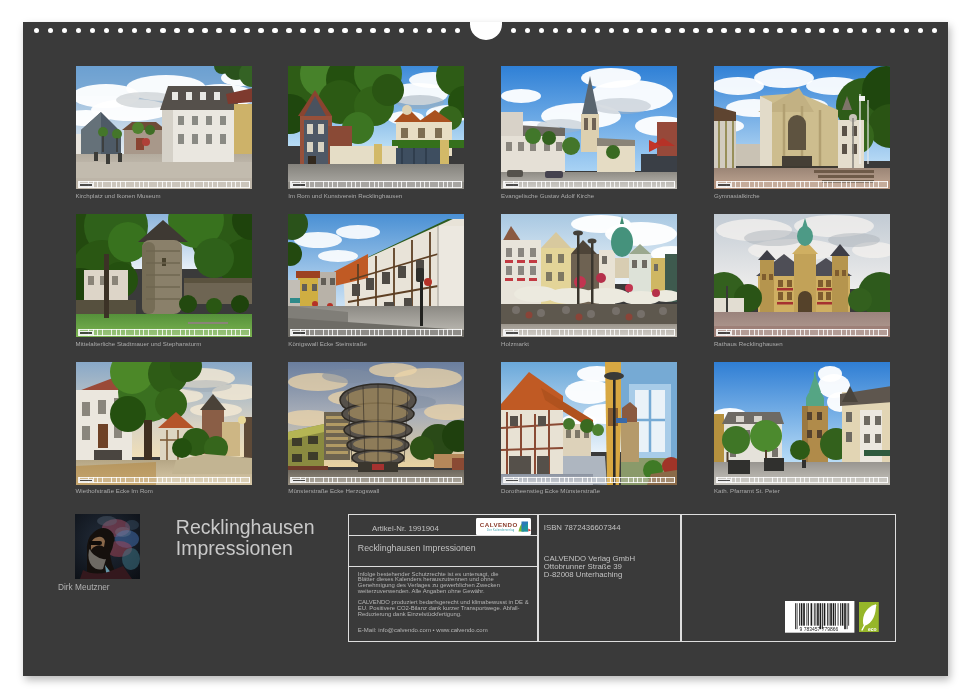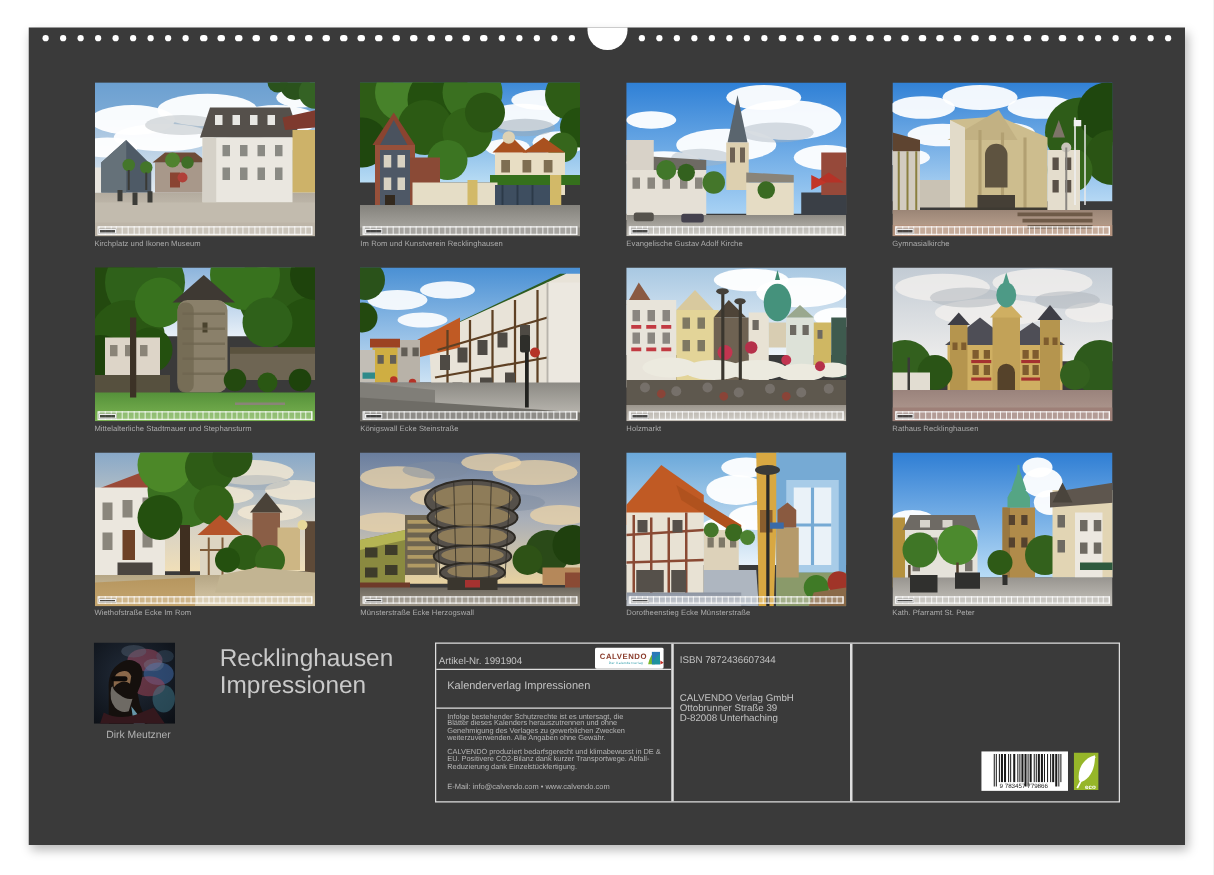--- a/index.html
+++ b/index.html
@@ -4,21 +4,21 @@
 html,body{width:971px;height:700px;background:#ffffff;font-family:"Liberation Sans",sans-serif;position:relative;overflow:hidden}
 #page{position:absolute;left:22.8px;top:22.4px;width:925.2px;height:653.4px;background:#3a3a3a;box-shadow:2px 4px 8px rgba(0,0,0,0.28)}
 .dot{position:absolute;top:27.9px;width:5.6px;height:5.6px;border-radius:50%;background:#fff}
 #hanger{position:absolute;left:470px;top:22.4px;width:31.6px;height:17.3px;border-radius:0 0 15.8px 15.8px;background:#fff}
 .thumb{position:absolute;width:176px;height:123px}
 .thumb svg{display:block}
 .strip{position:absolute;left:2px;right:2px;bottom:1.5px;height:6.4px;border:0.7px solid rgba(255,255,255,0.8);background:repeating-linear-gradient(90deg,rgba(255,255,255,0.85) 0 0.8px,rgba(255,255,255,0.22) 0.8px 4.6px)}
 .slabel{position:absolute;left:0.5px;top:0.5px;width:14px;height:3.8px;background:rgba(45,45,45,0.8);border:0.5px solid #eee}
 .cap{position:absolute;font-size:6.1px;color:#ababab;letter-spacing:0.05px;white-space:nowrap}
 #title{position:absolute;left:175.8px;top:516.6px;font-size:19.5px;line-height:20.9px;color:#c9c9c9}
-#dirk{position:absolute;left:85px;top:581.9px;font-size:8.3px;color:#b2b2b2}
+#dirk{position:absolute;left:58px;top:581.9px;font-size:8.3px;color:#b2b2b2}
 #infobox{position:absolute;left:348px;top:514px;width:547.5px;height:127.5px;border:1.8px solid #dedede}
 .vdiv{position:absolute;top:0;bottom:0;width:1.8px;background:#dedede}
 .hdiv{position:absolute;left:0;width:188.2px;height:1.8px;background:#dedede}
 .t9{position:absolute;font-size:7.8px;color:#c2c2c2;white-space:nowrap}
 .t6{position:absolute;font-size:5.9px;line-height:5.87px;color:#b5b5b5;white-space:nowrap}
 #authorimg{position:absolute;left:74.5px;top:513.8px}
 #calvlogo{position:absolute;left:476px;top:517.6px}
 #barcode{position:absolute;left:785.4px;top:601.2px}
 #eco{position:absolute;left:859.3px;top:601.8px}
 </style></head>
@@ -938,22 +938,22 @@
 <path d="M30,51 L41,65 L32,65 Z" fill="#7ab8d0" opacity="0.8"></path>
 <path d="M5,65 L8,56 Q19,62 33,58 L48,52 L57,65 Z" fill="#34181d"></path>
     </svg></div>
 <div id="dirk">Dirk Meutzner</div>
 <div id="title">Recklinghausen<br>Impressionen</div>
 <div id="infobox">
   <div class="vdiv" style="left:188.2px"></div>
   <div class="vdiv" style="left:331.2px"></div>
   <div class="hdiv" style="top:19.7px"></div>
   <div class="hdiv" style="top:50.7px"></div>
-  <div class="t9" style="left:2px;top:9.2px">Artikel-Nr. 1991904</div>
-  <div class="t9" style="left:8.8px;top:27.9px;font-size:8.8px">Kalenderverlag Impressionen</div>
+  <div class="t9" style="left:23px;top:9.2px">Artikel-Nr. 1991904</div>
+  <div class="t9" style="left:8.8px;top:27.9px;font-size:8.8px">Recklinghausen Impressionen</div>
   <div class="t6" style="left:8.8px;top:56.6px">Infolge bestehender Schutzrechte ist es untersagt, die<br>Blätter dieses Kalenders herauszutrennen und ohne<br>Genehmigung des Verlages zu gewerblichen Zwecken<br>weiterzuverwenden. Alle Angaben ohne Gewähr.</div>
   <div class="t6" style="left:8.8px;top:85.0px">CALVENDO produziert bedarfsgerecht und klimabewusst in DE &amp;<br>EU. Positivere CO2-Bilanz dank kurzer Transportwege. Abfall-<br>Reduzierung dank Einzelstückfertigung.</div>
   <div class="t6" style="left:8.8px;top:112.6px;font-size:6.0px">E-Mail: info@calvendo.com • www.calvendo.com</div>
   <div class="t9" style="left:194.8px;top:7.5px">ISBN 7872436607344</div>
   <div class="t9" style="left:194.8px;top:40.4px;line-height:7.75px">CALVENDO Verlag GmbH<br>Ottobrunner Straße 39<br>D-82008 Unterhaching</div>
 </div>
 <div id="calvlogo"><svg width="55" height="17.2" viewBox="0 0 55 17.2" preserveAspectRatio="none" xmlns="http://www.w3.org/2000/svg">
       <rect width="55" height="17.2" rx="1.5" fill="#ffffff"></rect>
 <text x="3.8" y="9.2" font-family="Liberation Sans, sans-serif" font-size="6.2" font-weight="bold" letter-spacing="0.45" fill="#8a3c2c">CALVENDO</text>
 <text x="11.0" y="13.2" font-family="Liberation Sans, sans-serif" font-size="2.6" letter-spacing="0.3" fill="#2a9aa8">Der Kalenderverlag</text>

